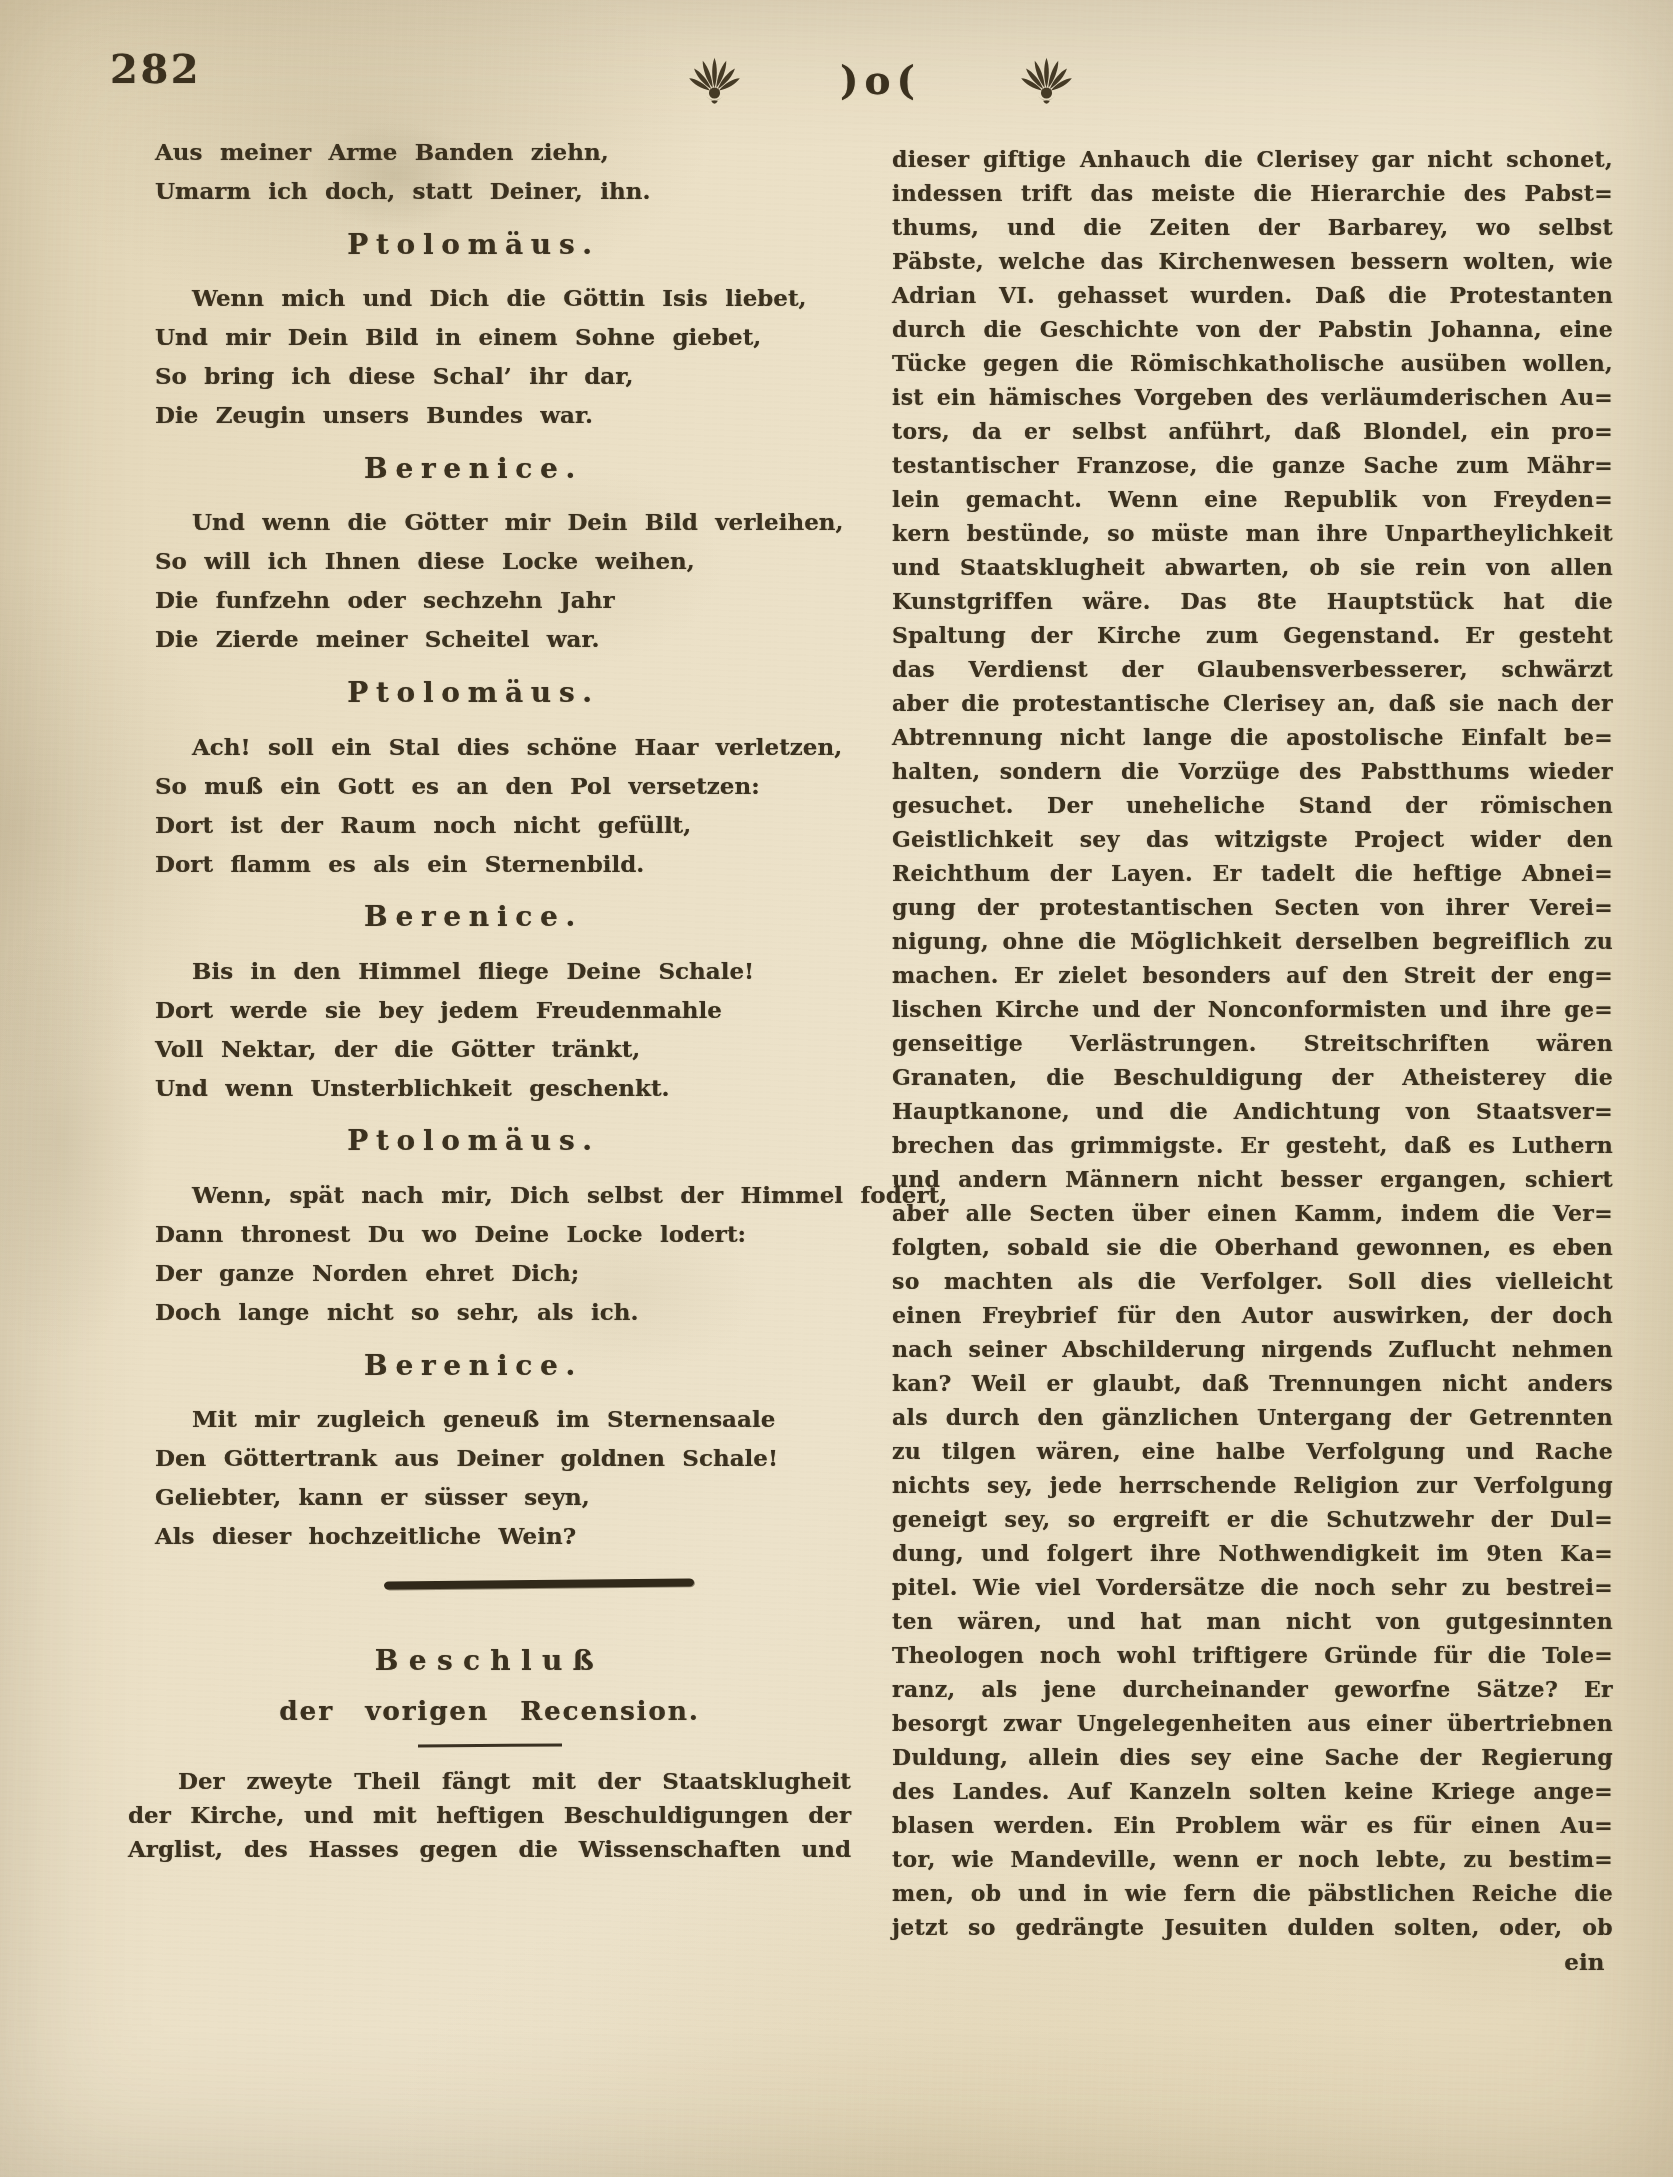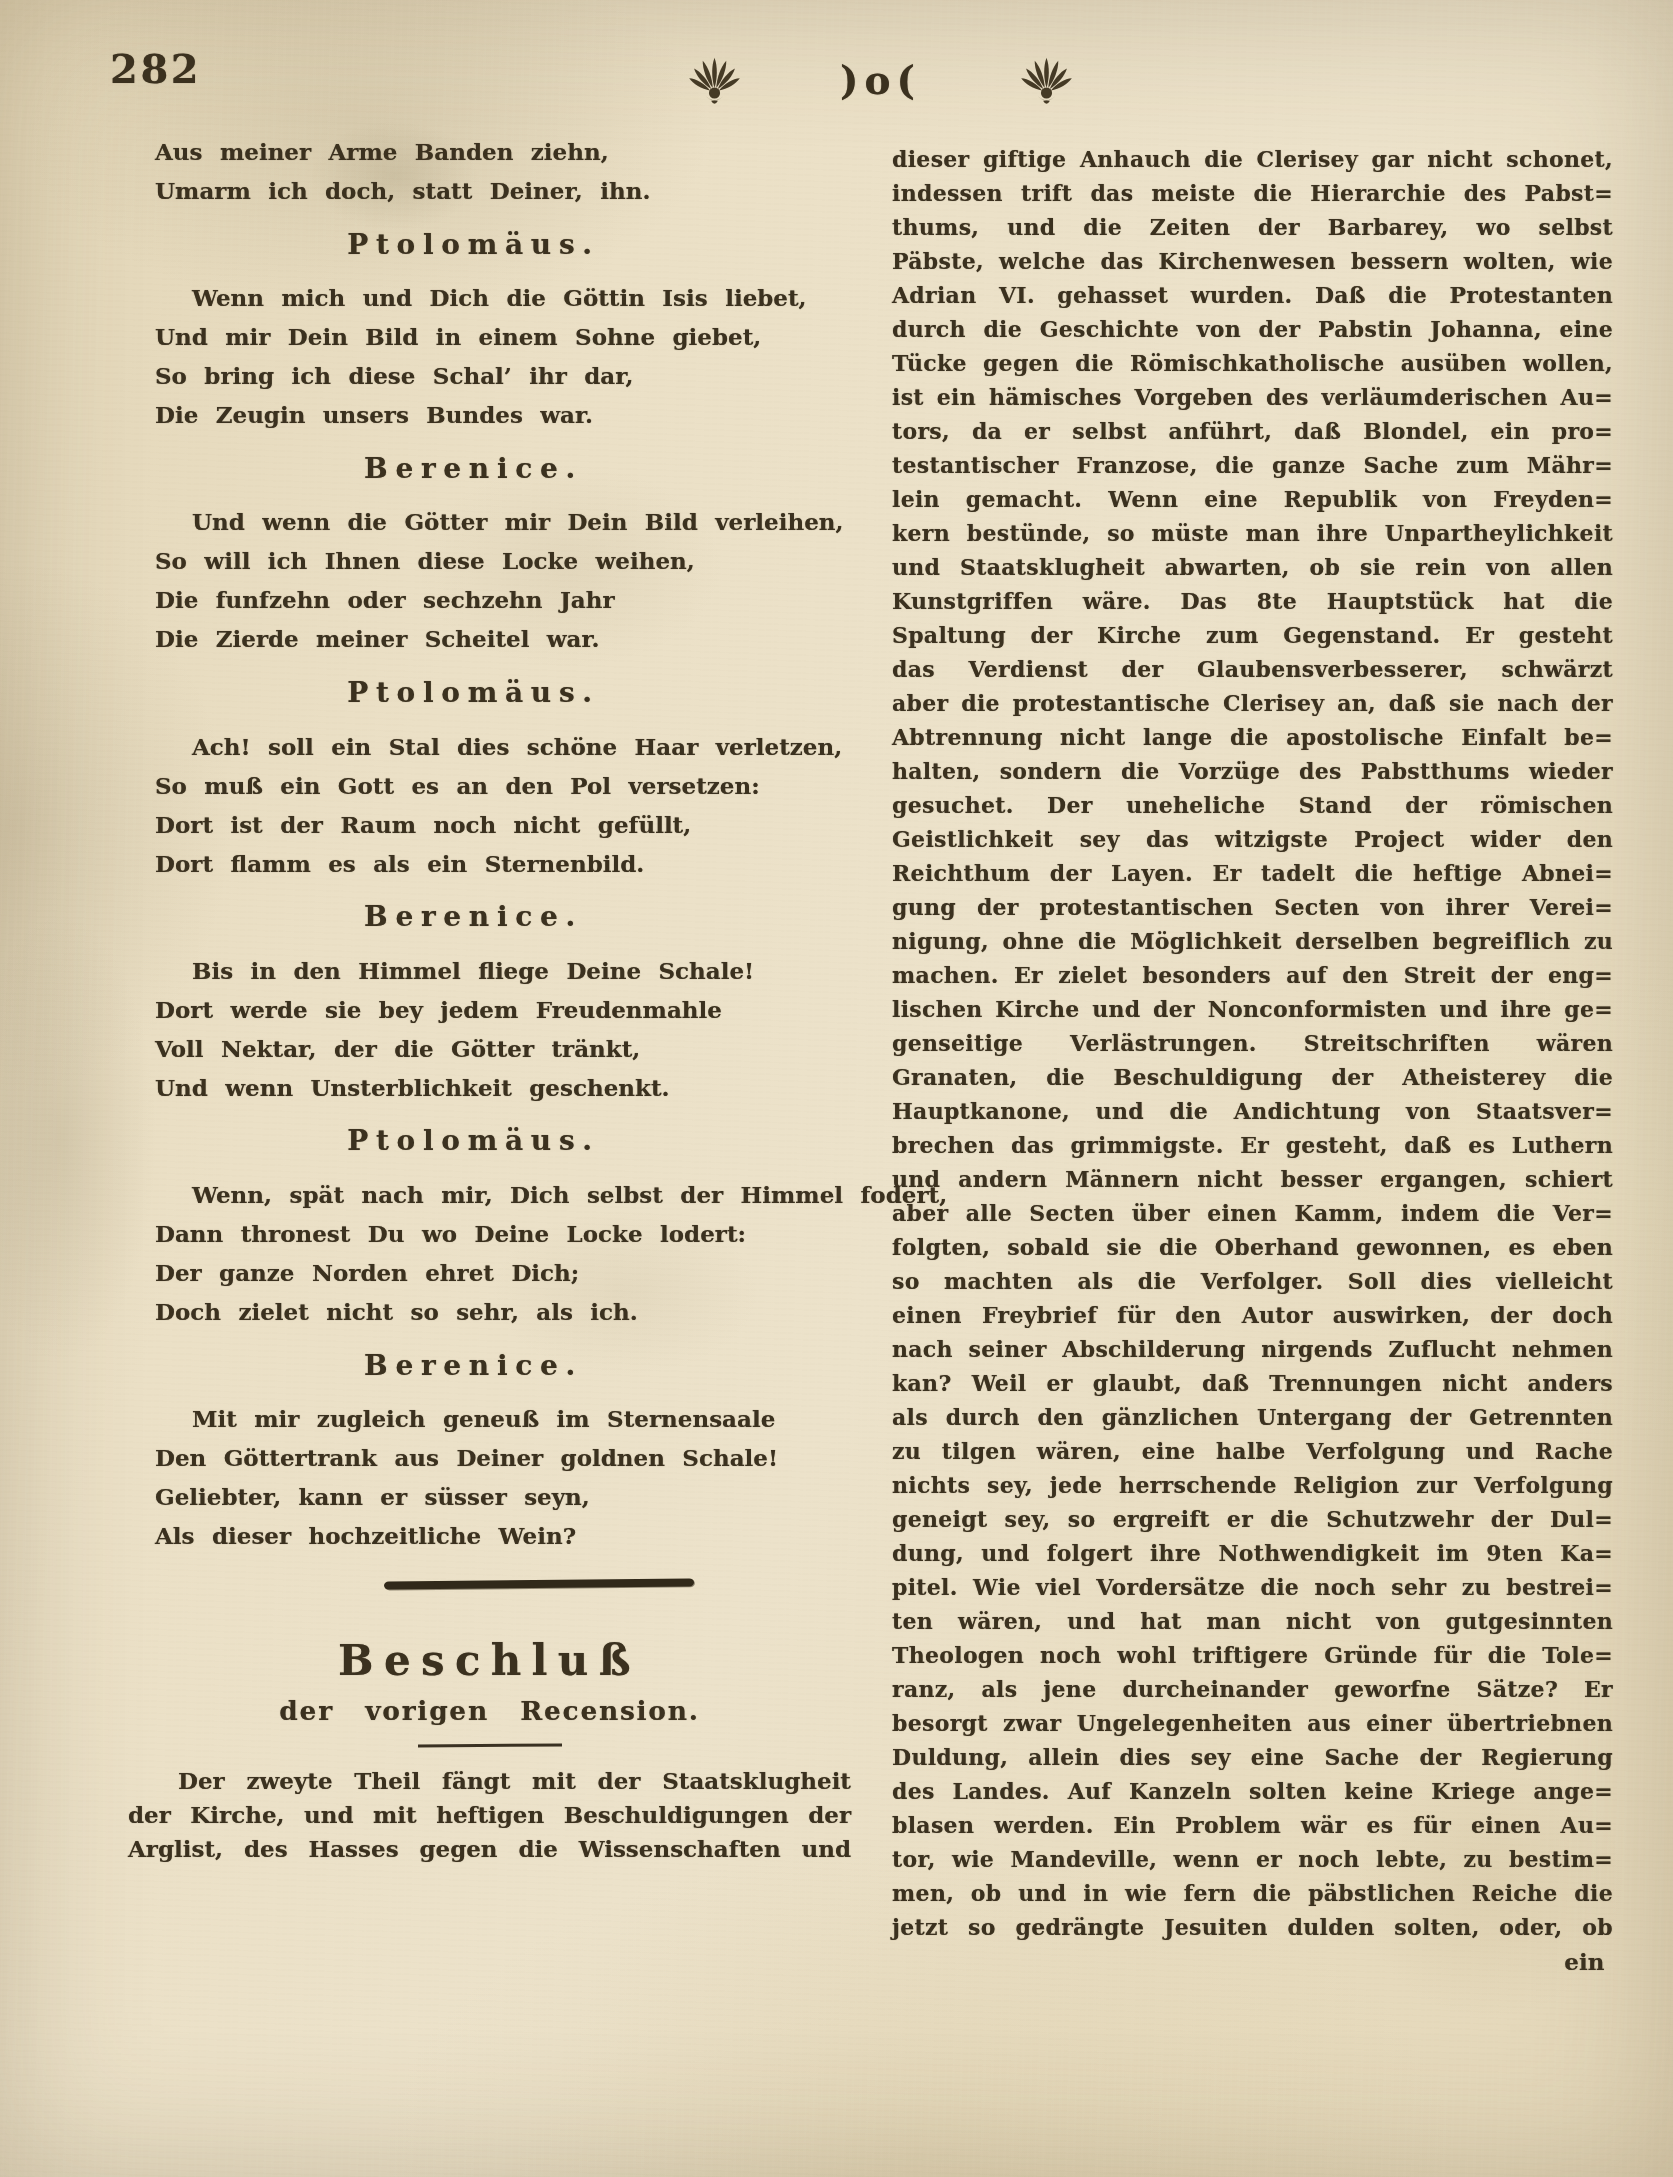--- a/index.html
+++ b/index.html
@@ -33,21 +33,21 @@
 
   .left-col{position:absolute;left:112px;top:120px;width:723px;}
   .verse-line{font-size:23px;font-weight:700;line-height:39px;word-spacing:9.4px;padding-left:43px;white-space:nowrap;}
   .verse-line.first{padding-left:80px;}
   .speaker{font-size:28px;font-weight:700;letter-spacing:7.7px;line-height:39px;margin:14.6px 0;text-align:center;word-spacing:0;}
 
   .rule-thick{position:absolute;left:384px;top:1580px;width:310px;height:7.7px;background:#31291a;
     border-radius:5.1px/4.3px;transform:rotate(-0.6deg);box-shadow:0.9px 0.9px 0 rgba(49,41,26,0.5);}
 
   .closing{position:absolute;left:128px;top:1627px;width:723px;text-align:center;}
-  .closing-title{font-size:42px;font-weight:700;letter-spacing:10.3px;line-height:43px;}
+  .closing-title{font-size:28px;font-weight:700;letter-spacing:10.3px;line-height:43px;}
   .closing-subtitle{font-size:26.5px;font-weight:700;word-spacing:20.5px;letter-spacing:1.7px;line-height:38px;margin-top:10.3px;}
   .rule-short{width:144px;height:2.6px;background:#3a3122;margin:13.7px auto 0;transform:rotate(-0.4deg);}
   .closing-paragraph{margin-top:17px;text-align:left;}
   .para-line{font-size:23px;font-weight:700;line-height:34px;text-align:justify;text-align-last:justify;}
   .para-line.first{text-indent:50px;}
 
   .right-col{position:absolute;left:892px;top:130px;width:721px;}
   .col-line{font-size:22px;font-weight:700;line-height:34px;text-align:justify;text-align-last:justify;letter-spacing:0.3px;}
   .catchword{font-size:23px;font-weight:700;text-align:right;margin-top:4.3px;padding-right:8.6px;}
 </style>
@@ -115,21 +115,21 @@
       <div class="verse-line">Dort flamm es als ein Sternenbild.</div>
       <div class="speaker">Berenice.</div>
       <div class="verse-line first">Bis in den Himmel fliege Deine Schale!</div>
       <div class="verse-line">Dort werde sie bey jedem Freudenmahle</div>
       <div class="verse-line">Voll Nektar, der die Götter tränkt,</div>
       <div class="verse-line">Und wenn Unsterblichkeit geschenkt.</div>
       <div class="speaker">Ptolomäus.</div>
       <div class="verse-line first">Wenn, spät nach mir, Dich selbst der Himmel fodert,</div>
       <div class="verse-line">Dann thronest Du wo Deine Locke lodert:</div>
       <div class="verse-line">Der ganze Norden ehret Dich;</div>
-      <div class="verse-line">Doch zielet nicht so sehr, als ich.</div>
+      <div class="verse-line">Doch lange nicht so sehr, als ich.</div>
       <div class="speaker">Berenice.</div>
       <div class="verse-line first">Mit mir zugleich geneuß im Sternensaale</div>
       <div class="verse-line">Den Göttertrank aus Deiner goldnen Schale!</div>
       <div class="verse-line">Geliebter, kann er süsser seyn,</div>
       <div class="verse-line">Als dieser hochzeitliche Wein?</div>
     </div>
 
   <div class="rule-thick"></div>
 
   <div class="closing ink">

